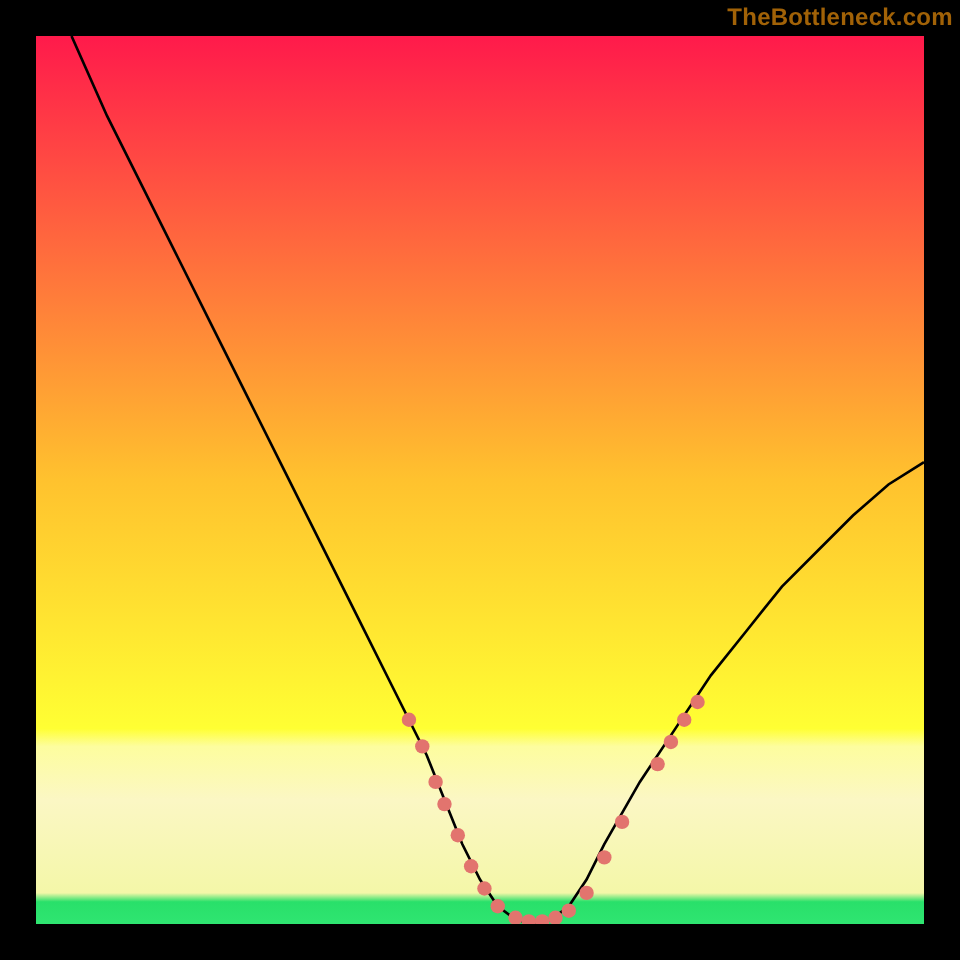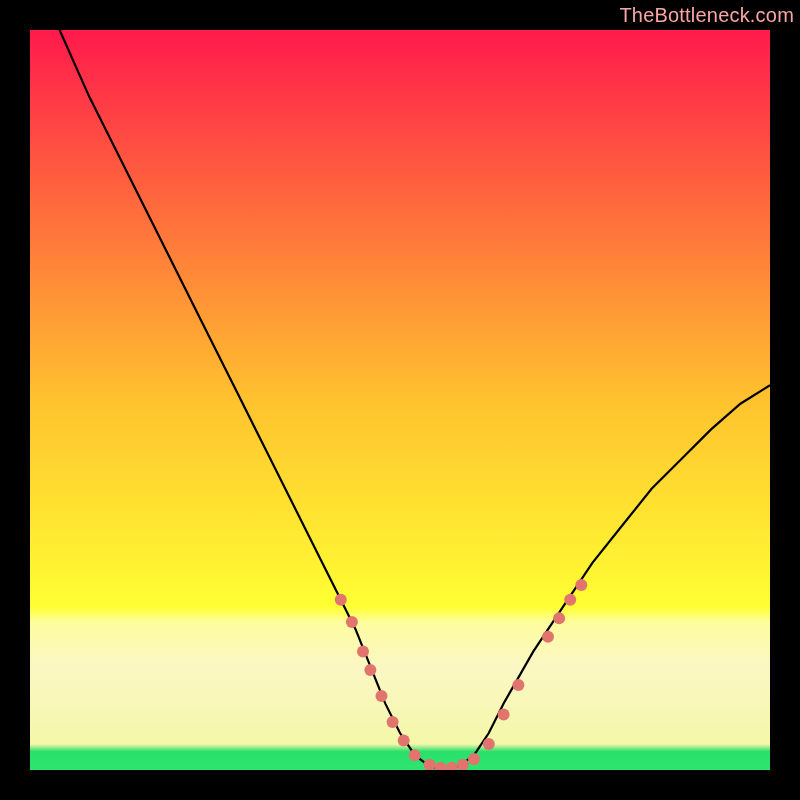--- a/index.html
+++ b/index.html
@@ -23,23 +23,23 @@
     position: absolute;
     left: 0;
     top: 0;
     width: 740px;
     height: 740px;
   }
   .watermark {
     position: absolute;
     right: 6px;
     top: 4px;
-    color: #fca5a5;
+    color: #a16207;
     font-size: 20px;
-    font-weight: 400;
+    font-weight: 700;
     letter-spacing: 0.2px;
     user-select: none;
   }
   svg { display: block; }
 </style>
 </head>
 <body>
 
 <div class="frame">
   <svg class="plot-area" viewBox="0 0 740 740" width="740" height="740" preserveAspectRatio="none">

